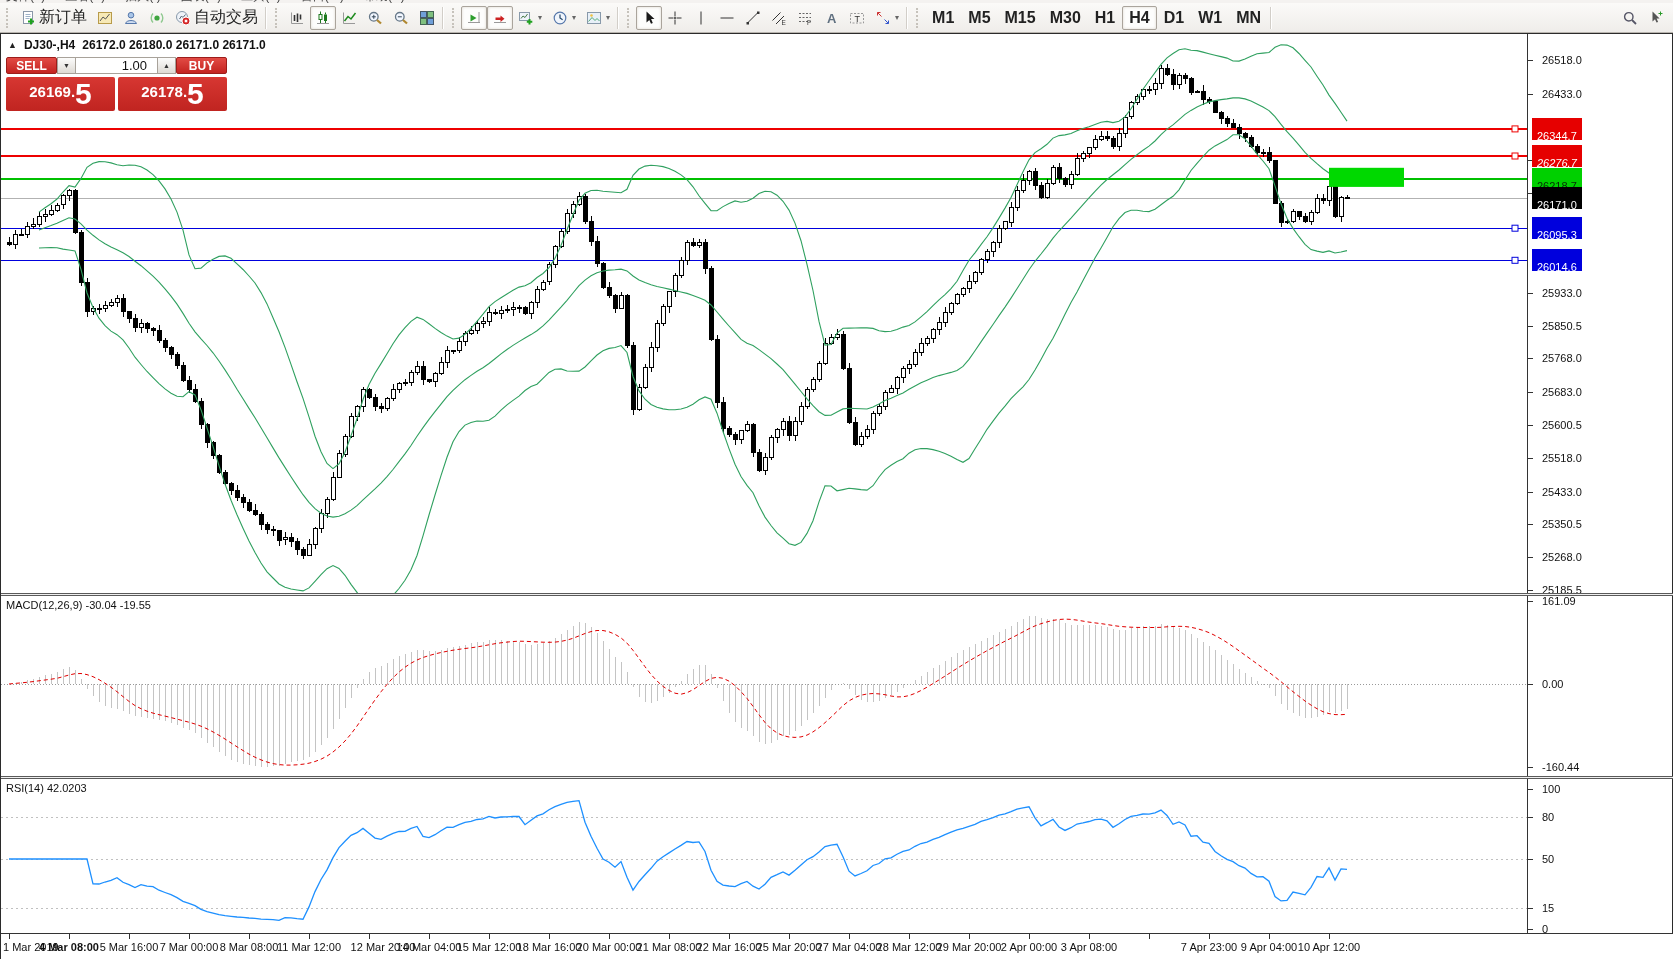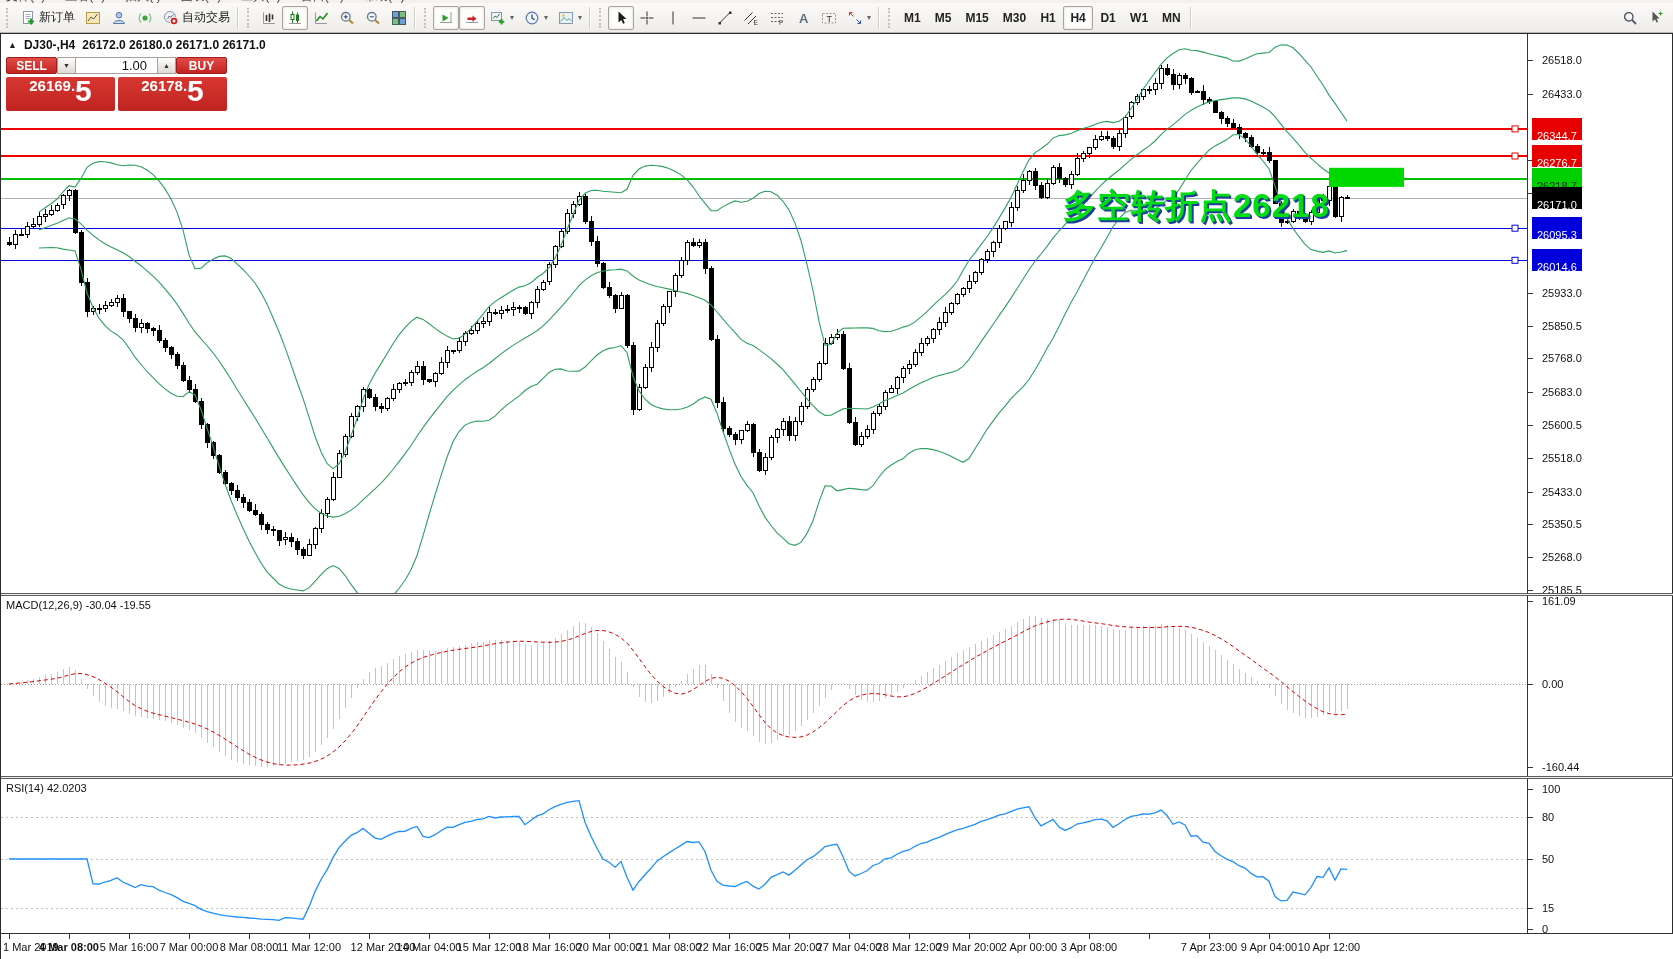--- a/index.html
+++ b/index.html
@@ -7,21 +7,21 @@
   font-family:"Liberation Sans","DejaVu Sans",sans-serif;position:relative}
 
 #menubar{height:3px;overflow:hidden;background:#f4f2f0;position:relative}
 #menubar .m{position:absolute;top:-12px;left:6px;font-size:12px;color:#444;white-space:pre}
 
 #toolbar{height:30px;background:linear-gradient(#fbfaf8,#efedea);display:flex;align-items:center;
   padding:0 4px;border-bottom:1px solid #b9b5af}
 .tb{height:24px;min-width:25px;display:flex;align-items:center;justify-content:center;gap:3px;
   font-size:12px;color:#333;border:1px solid transparent;padding:0 4px;border-radius:2px;cursor:default}
 .tb.act{border-color:#aaa49c;background:#fdfdfc;box-shadow:inset 0 0 3px #ddd8d0}
-.tb .lbl{font-size:12px;color:#222;white-space:nowrap}
+.tb .lbl{font-size:16px;color:#222;white-space:nowrap}
 .tb.tf{font-size:11px;color:#555;min-width:30px;font-weight:bold;padding:0 6px}
 .caret{font-size:8px;color:#666;margin-left:1px}
 .vsep{width:6px;height:22px;border-left:1px solid #d2cec8;box-shadow:1px 0 0 #fff inset;margin:0 2px}
 .grip{width:6px;height:20px;border-left:2px dotted #c6c2bb;margin:0 3px 0 2px}
 #tspacer{flex:1}
 
 #chartwin{position:absolute;left:0;top:33px;width:1673px;height:926px;background:#fff;
   border:1px solid #2b2b2b;border-top-width:1px}
 #mainsvg{position:absolute;left:0;top:0}
 #macdsvg{position:absolute;left:0;top:562px}
@@ -51,21 +51,21 @@
 #widget{position:absolute;left:5px;top:23px;width:221px;z-index:20;font-family:"Liberation Sans",sans-serif}
 .wrow1{display:flex;height:17px;align-items:stretch}
 .obtn{width:51px;background:linear-gradient(#e24b45,#c42320);color:#fff;font-size:12px;font-weight:bold;
   display:flex;align-items:center;justify-content:center;border-radius:2px;border:1px solid #9d1d1a}
 .spin{width:19px;background:linear-gradient(#fcfcfb,#dedad4);border:1px solid #a8a29a;
   display:flex;align-items:center;justify-content:center;font-size:7px;color:#333}
 .vol{flex:1;border-top:1px solid #a8a29a;border-bottom:1px solid #a8a29a;background:#fff;font-size:13px;
   color:#111;display:flex;align-items:center;justify-content:flex-end;padding-right:10px}
 .wrow2{display:flex;gap:3px;margin-top:3px}
 .pbox{flex:1;height:34px;background:linear-gradient(#d73732,#c02420);border-radius:2px;color:#fff;
-  display:flex;align-items:flex-start;justify-content:center;padding-bottom:1px}
+  display:flex;align-items:center;justify-content:center;padding-bottom:1px}
 .psm{font-size:15px;font-weight:bold;padding-bottom:4px}
 .pbig{font-size:30px;line-height:28px;font-weight:bold}
 </style>
 </head>
 <body>
 
 <div id="menubar">
   <div class="m">文件(F)      查看(V)      插入(I)      图表(C)      工具(T)      窗口(W)      帮助(H)</div>
 </div>
 <div id="toolbar">
@@ -1027,21 +1027,20 @@
         <span class="psm">26169.</span>
           <span class="pbig">5</span>
       </div>
       <div class="pbox">
         <span class="psm">26178.</span>
           <span class="pbig">5</span>
       </div>
     </div>
   </div>
 
-  <div id="annot" style="color: rgb(0, 221, 17); text-shadow: rgb(29, 62, 158) 2px 2px 0px, rgb(29, 62, 158) 1px 1px 0px;">多空转折点26218</div>
   <div id="macdlabel">MACD(12,26,9) -30.04 -19.55</div>
   <div id="rsilabel">RSI(14) 42.0203</div>
 
   <div id="scale">
       <div class="ptick" style="top: 26px;"></div>
       <div class="plabel" style="top: 26px;">26518.0</div>
       <div class="ptick" style="top: 60px;"></div>
       <div class="plabel" style="top: 60px;">26433.0</div>
       <div class="ptick" style="top: 126px;"></div>
       <div class="plabel" style="top: 126px;">26265.5</div>
@@ -1077,21 +1076,21 @@
       <div class="plabel" style="top: 755px;">100</div>
       <div class="ptick" style="top: 783px;"></div>
       <div class="plabel" style="top: 783px;">80</div>
       <div class="ptick" style="top: 825px;"></div>
       <div class="plabel" style="top: 825px;">50</div>
       <div class="ptick" style="top: 874px;"></div>
       <div class="plabel" style="top: 874px;">15</div>
       <div class="ptick" style="top: 895px;"></div>
       <div class="plabel" style="top: 895px;">0</div>
       <div class="badge" style="top: 95px; background: rgb(230, 0, 0); color: rgb(255, 255, 255);">26344.7</div>
-      <div class="badge" style="top: 122px; background: rgb(230, 0, 0); color: rgb(255, 255, 255);">26276.7</div>
+      <div class="badge" style="top: 122px; background: rgb(230, 0, 0); color: rgb(255, 255, 255); font-style: italic;">26276.7</div>
       <div class="badge" style="top: 145px; background: rgb(0, 208, 0); color: rgb(6, 44, 6);">26218.7</div>
       <div class="badge" style="top: 164px; background: rgb(0, 0, 0); color: rgb(255, 255, 255);">26171.0</div>
       <div class="badge" style="top: 194px; background: rgb(0, 0, 221); color: rgb(255, 255, 255);">26095.3</div>
       <div class="badge" style="top: 226px; background: rgb(0, 0, 221); color: rgb(255, 255, 255);">26014.6</div>
     </div>
   <div id="taxis">
       <div class="dtick" style="left: 8px;"></div>
       <div class="dlabel first" style="left: 2px;">1 Mar 2019</div>
       <div class="dtick" style="left: 68px;"></div>
       <div class="dlabel" style="left: 68px; font-weight: bold;">4 Mar 08:00</div>

